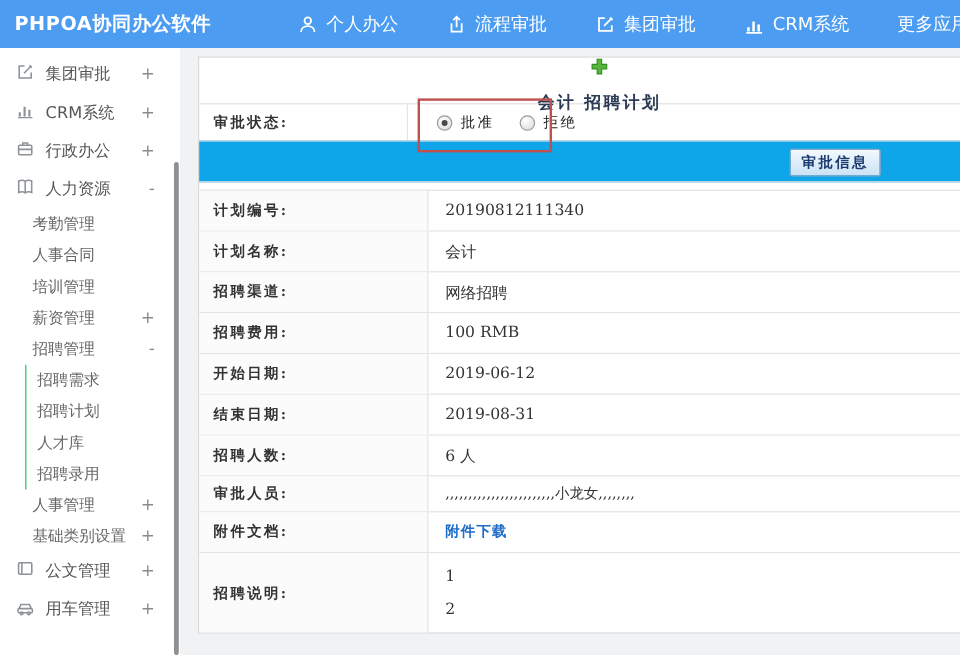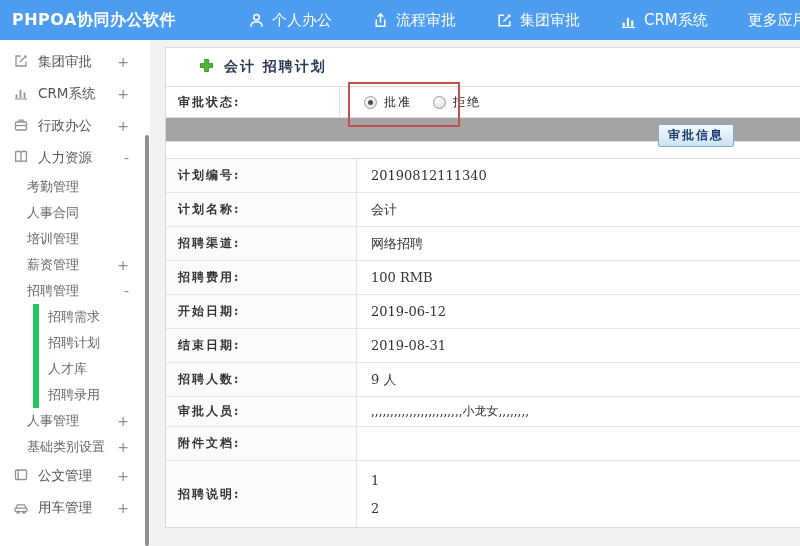--- a/index.html
+++ b/index.html
@@ -19,53 +19,53 @@
   .caret-down { width:0; height:0; border-left:5px solid transparent; border-right:5px solid transparent;
     border-top:6px solid #fff; margin-left:2px; }
 
   
   .sidebar { position:absolute; left:0; top:40px; width:150px; bottom:0; background:#fff; z-index:20; overflow:hidden; }
   .menu { padding-top:6px; }
   .m0 { height:32px; display:flex; align-items:center; padding-left:13px; gap:9px;
     font-size:13.5px; color:#555; position:relative; cursor:pointer; }
   .m1 { height:26px; display:flex; align-items:center; padding-left:27px;
     font-size:13px; color:#666; position:relative; cursor:pointer; }
-  .grp2 { margin-left:33px; border-left:6px solid #22c55e; }
+  .grp2 { margin-left:21px; border-left:1px solid #22c55e; }
   .m2 { height:26px; display:flex; align-items:center; padding-left:9px;
     font-size:13px; color:#666; cursor:pointer; }
   .expand { position:absolute; right:21px; top:50%; transform:translateY(-50%);
     color:#8b8b8b; font-size:14px; font-weight:normal; }
   .m0 svg { flex:0 0 auto; }
   .side-scrollbar { position:absolute; right:1px; top:95px; bottom:0; width:4px;
     background:#909090; border-radius:2px; cursor:pointer; }
 
   
   .main { position:absolute; left:150px; top:40px; right:0; bottom:0; background:#f1f2f3; }
   .panel { position:absolute; left:15px; top:7px; right:0; height:481px; background:#fff;
     border:1px solid #d9d9d9; border-right:none; }
 
-  .title-row { height:38px; display:flex; align-items:center; padding-left:33px; gap:10px; }
+  .title-row { height:38px; display:flex; align-items:center; padding-left:33px; gap:10px;flex-direction:column; }
   .page-title { font-family:"DejaVu Serif","Liberation Serif",serif; font-size:14px; font-weight:bold;
     color:#2b3a55; letter-spacing:2px; }
 
   .serif { font-family:"DejaVu Serif","Liberation Serif",serif; }
 
   
   .t1 { border-top:1px solid #e0e0e0; }
   .t1-row { height:30px; display:flex; }
   .t1-label { width:174px; border-right:1px solid #e4e4e4; display:flex; align-items:center;
     padding-left:12px; font-size:12px; font-weight:bold; color:#333; letter-spacing:2px; }
   .t1-value { flex:1; display:flex; align-items:center; padding-left:24px; gap:7px; }
   .radio { width:13px; height:13px; border-radius:50%; border:1px solid #9a9a9a;
     background:radial-gradient(circle at 35% 30%, #ffffff, #d9d9d9); position:relative; cursor:pointer; flex:0 0 auto; }
   .radio.checked::after { content:""; position:absolute; left:3px; top:3px; width:5px; height:5px;
     border-radius:50%; background:#4a4a4a; }
   .radio-label { font-size:12px; font-weight:normal; color:#222; letter-spacing:2px; margin-right:14px; }
 
-  .btn-row { height:25px; background:#a3a3a3; border-top:1px solid #e0e0e0; border-bottom:1px solid #e0e0e0;
+  .btn-row { height:35px; background:#0ea5e9; border-top:1px solid #e0e0e0; border-bottom:1px solid #e0e0e0;
     position:relative; }
   .approve-btn { position:absolute; right:66px; top:6px; height:23px; padding:0 9px;
     background:linear-gradient(#f3f9fe,#cbe2f5); border:1px solid #85a9c9; border-radius:2px;
     font-size:12px; font-weight:bold; color:#1a3a6e; letter-spacing:2px; cursor:pointer;
     font-family:"DejaVu Serif","Liberation Serif",serif; }
 
   
   .t2 { position:absolute; left:0; right:0; top:110px; bottom:0;
     border-top:1px solid #e0e0e0; display:flex; flex-direction:column; }
   .row { display:flex; border-bottom:1px solid #e4e4e4; }
@@ -318,31 +318,34 @@
       </div>
       <div class="row" style="height:34px">
         <div class="cell-label serif">结束日期:</div>
         <div class="cell-value serif">
             <span>2019-08-31</span>
           </div>
       </div>
       <div class="row" style="height:34px">
         <div class="cell-label serif">招聘人数:</div>
         <div class="cell-value serif">
-            <span>9 人</span>
+            <span>6 人</span>
           </div>
       </div>
       <div class="row" style="height:30px">
         <div class="cell-label serif">审批人员:</div>
         <div class="cell-value serif" style="font-size:12px">
             <span>,,,,,,,,,,,,,,,,,,,,,,,,小龙女,,,,,,,,</span>
           </div>
       </div>
       <div class="row" style="height:34px">
         <div class="cell-label serif">附件文档:</div>
+        <div class="cell-value serif">
+          <span class="link">附件下载</span>
+        </div>
       </div>
       <div class="row ml" style="flex:1">
         <div class="cell-label serif">招聘说明:</div>
         <div class="cell-value serif">
           <div>1</div>
           <div>2</div>
         </div>
       </div>
     </div>
   </div>

